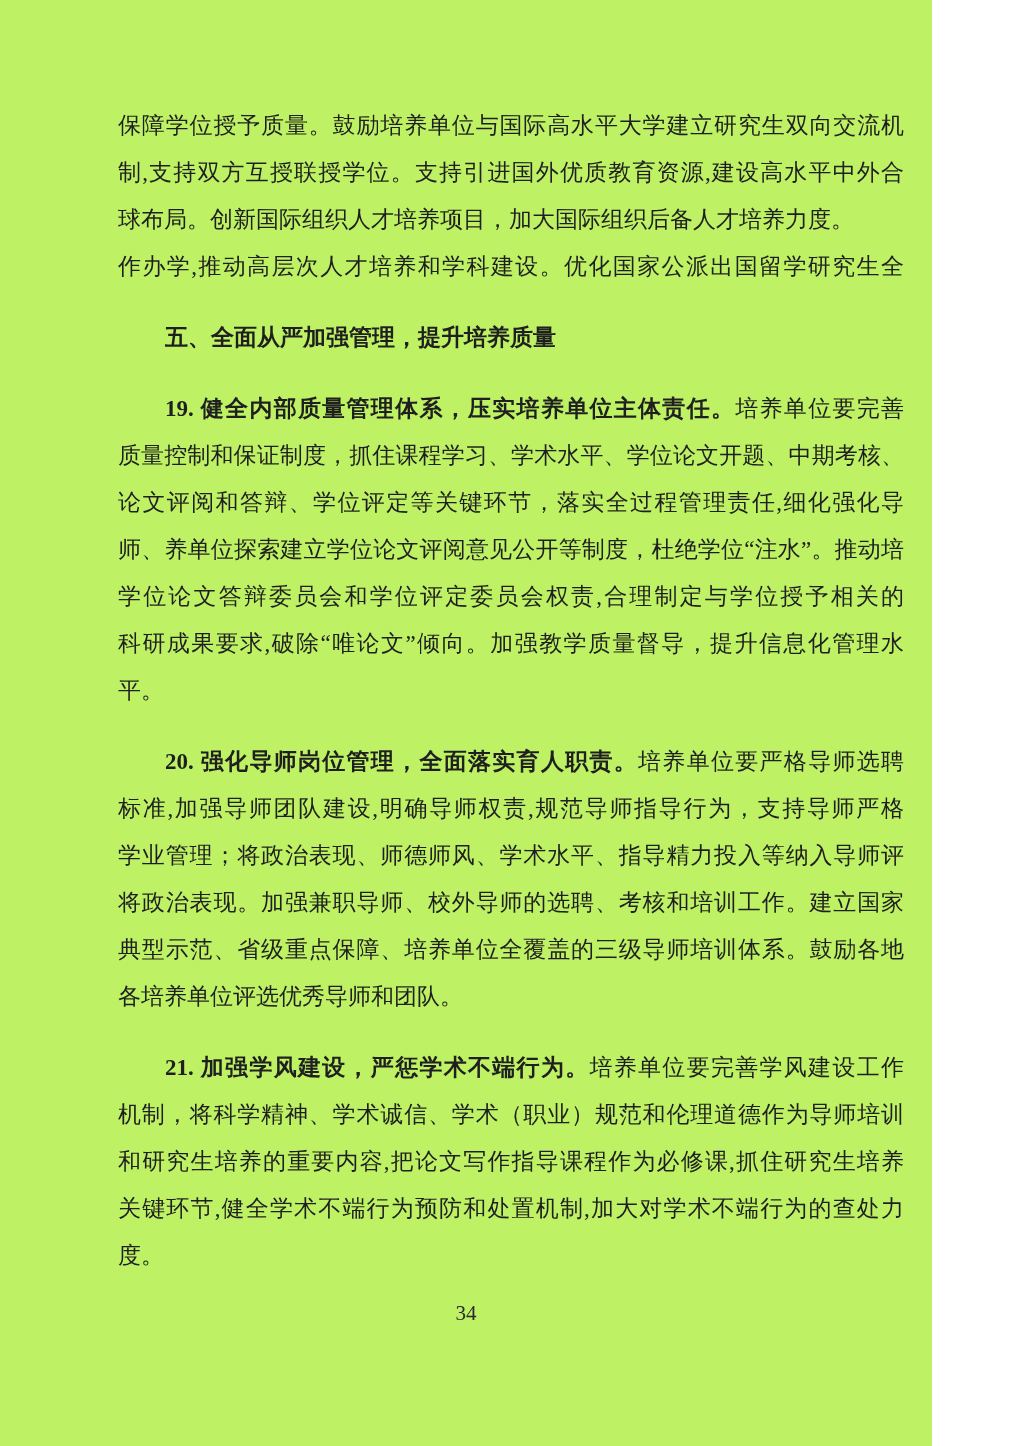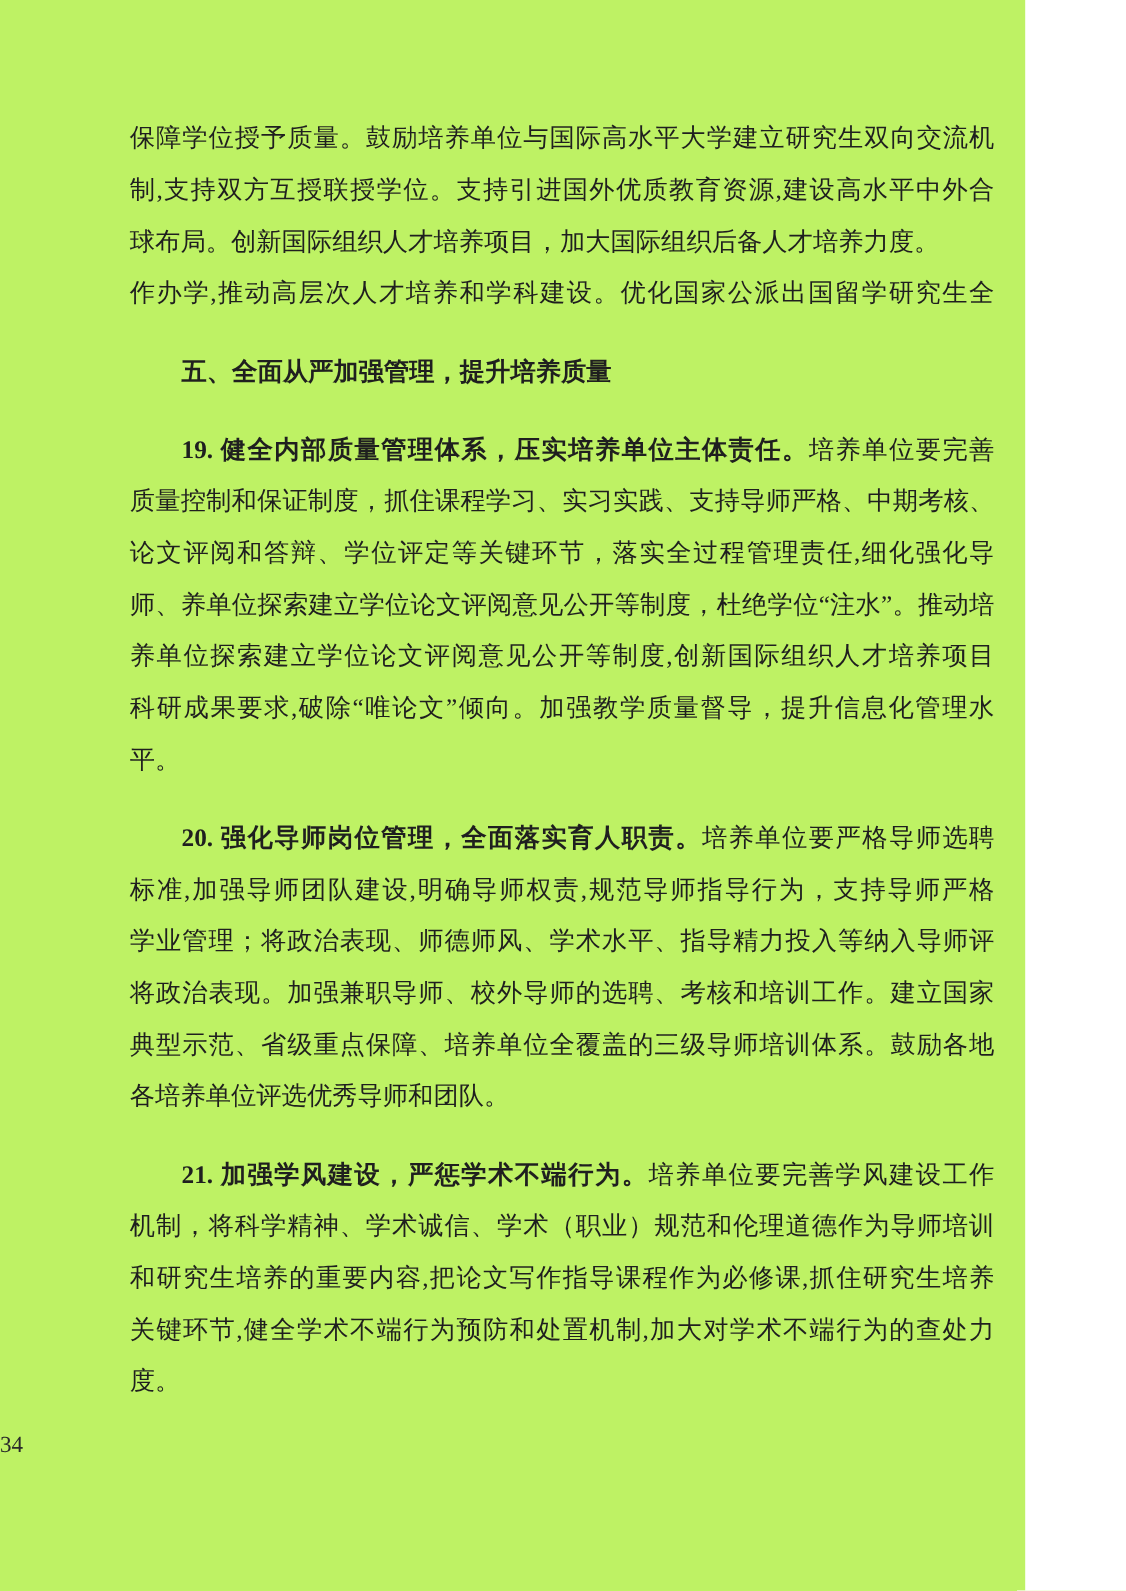--- a/index.html
+++ b/index.html
@@ -43,21 +43,21 @@
   }
   .seg.bold {
     font-weight: 700;
     margin-top: 34px;
   }
   .footer {
     position: absolute;
     left: 0;
     right: 0;
     top: 1298px;
-    text-align: left;
+    text-align: center;
     font-size: 21px;
     line-height: 30px;
     color: #2a2a2a;
   }
 </style>
 </head>
 <body>
 
 <div class="page">
   <div class="content" id="doc-body">
@@ -65,24 +65,24 @@
         <div class="line"><span class="seg">保障学位授予质量。鼓励培养单位与国际高水平大学建立研究生双向交流机</span></div>
         <div class="line"><span class="seg">制,支持双方互授联授学位。支持引进国外优质教育资源,建设高水平中外合</span></div>
         <div class="line last"><span class="seg">球布局。创新国际组织人才培养项目，加大国际组织后备人才培养力度。</span></div>
         <div class="line"><span class="seg">作办学,推动高层次人才培养和学科建设。优化国家公派出国留学研究生全</span></div>
       </div>
       <div class="block heading">
         <div class="line indent last"><span class="seg bold">五、全面从严加强管理，提升培养质量</span></div>
       </div>
       <div class="block paragraph">
         <div class="line indent"><span class="seg bold">19. 健全内部质量管理体系，压实培养单位主体责任。</span><span class="seg">培养单位要完善</span></div>
-        <div class="line"><span class="seg">质量控制和保证制度，抓住课程学习、实习实践、支持导师严格、中期考核、</span></div>
+        <div class="line"><span class="seg">质量控制和保证制度，抓住课程学习、学术水平、学位论文开题、中期考核、</span></div>
         <div class="line"><span class="seg">论文评阅和答辩、学位评定等关键环节，落实全过程管理责任,细化强化导</span></div>
         <div class="line"><span class="seg">师、养单位探索建立学位论文评阅意见公开等制度，杜绝学位“注水”。推动培</span></div>
-        <div class="line"><span class="seg">养单位探索建立学位论文评阅意见公开等制度,创新国际组织人才培养项目</span></div>
+        <div class="line"><span class="seg">学位论文答辩委员会和学位评定委员会权责,合理制定与学位授予相关的</span></div>
         <div class="line"><span class="seg">科研成果要求,破除“唯论文”倾向。加强教学质量督导，提升信息化管理水</span></div>
         <div class="line last"><span class="seg">平。</span></div>
       </div>
       <div class="block paragraph">
         <div class="line indent"><span class="seg bold">20. 强化导师岗位管理，全面落实育人职责。</span><span class="seg">培养单位要严格导师选聘</span></div>
         <div class="line"><span class="seg">标准,加强导师团队建设,明确导师权责,规范导师指导行为，支持导师严格</span></div>
         <div class="line"><span class="seg">学业管理；将政治表现、师德师风、学术水平、指导精力投入等纳入导师评</span></div>
         <div class="line"><span class="seg">将政治表现。加强兼职导师、校外导师的选聘、考核和培训工作。建立国家</span></div>
         <div class="line"><span class="seg">典型示范、省级重点保障、培养单位全覆盖的三级导师培训体系。鼓励各地</span></div>
         <div class="line last"><span class="seg">各培养单位评选优秀导师和团队。</span></div>

